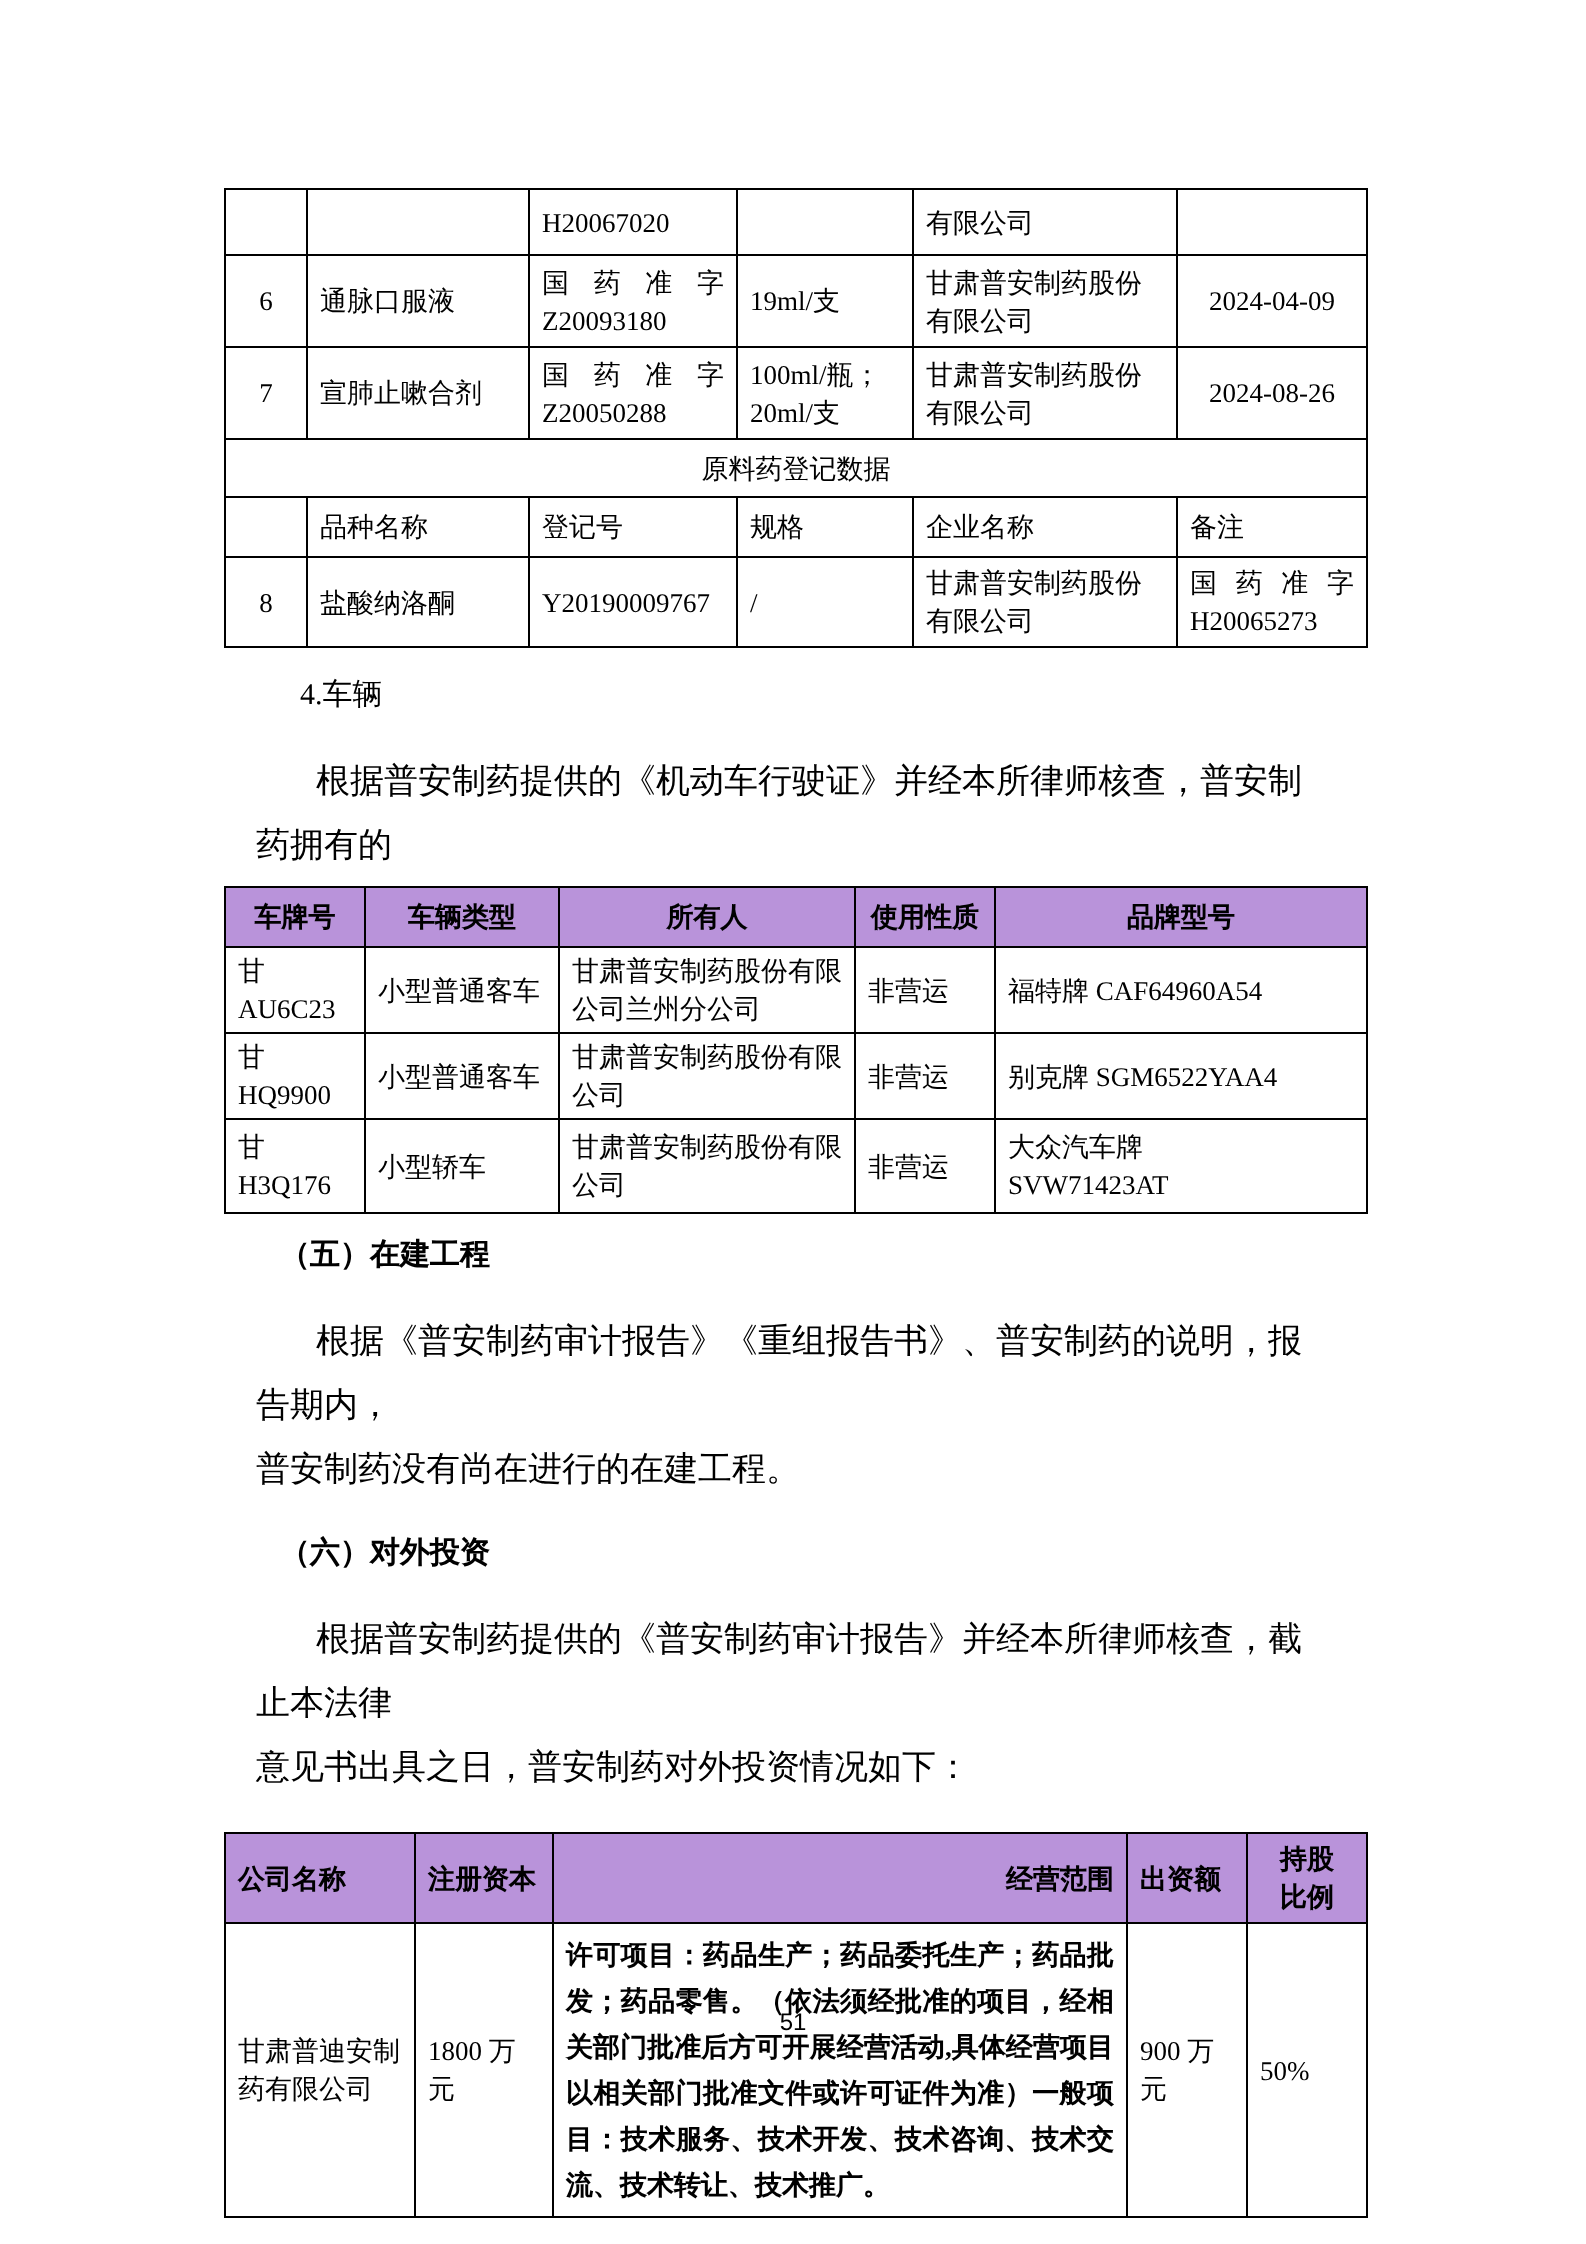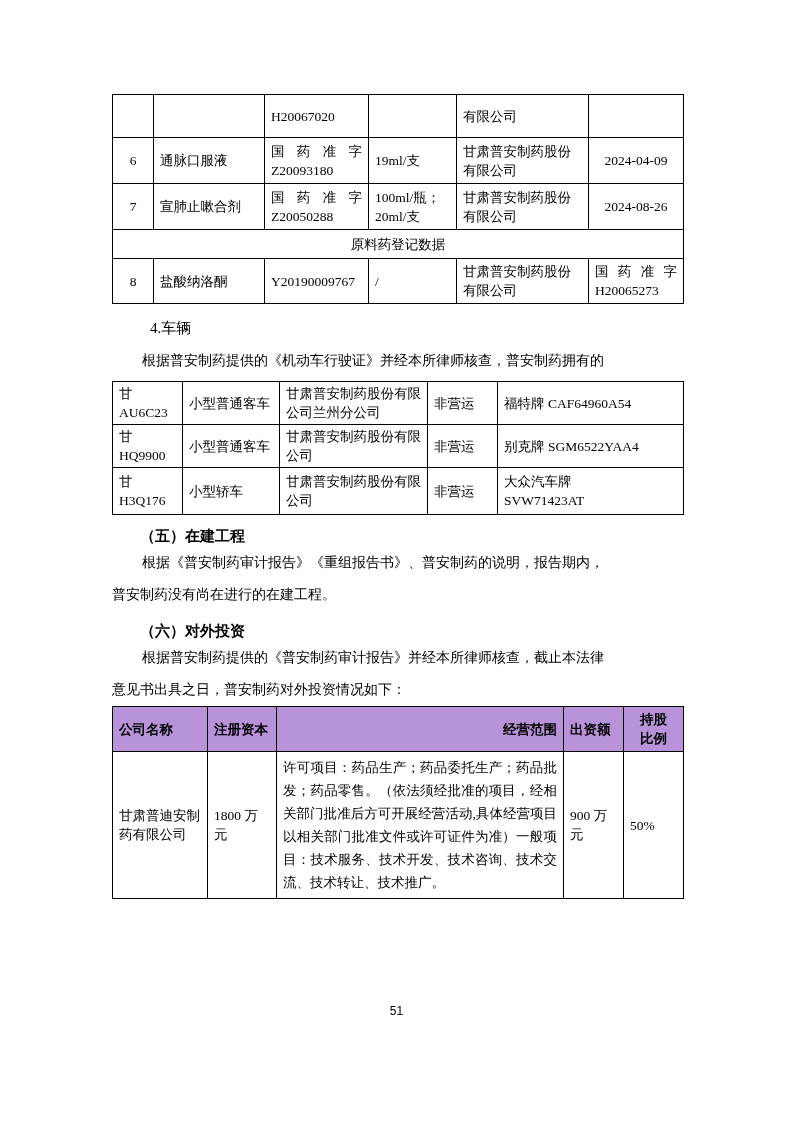--- a/index.html
+++ b/index.html
@@ -25,32 +25,32 @@
     word-break: break-word;
   }
   td.hd {
     background: var(--purple, #b993da);
     font-weight: bold;
     text-align: center;
   }
   td.ctr { text-align: center; }
   td.pre { white-space: pre-line; }
   .just { text-align: justify; text-align-last: justify; }
-  .scope { text-align: justify; line-height: 23px; }
+  .scope { text-align: justify; line-height: 23px; font-weight: bold; }
 
   .drug-table { margin-top: 94px; }
-  .r33 { height: 43px; } .r46 { height: 46px; } .r29 { height: 29px; }
+  .r33 { height: 33px; } .r46 { height: 46px; } .r29 { height: 29px; }
   .r30 { height: 30px; } .r45 { height: 45px; } .r43 { height: 43px; }
   .r47 { height: 47px; } .rhdr { height: 45px; } .r147 { height: 147px; }
 
   .h-num { font-size: 15px; line-height: 21px; margin: 14px 0 6px 0; text-indent: 38px; }
   .h-bold { font-size: 15px; line-height: 21px; font-weight: bold; text-indent: 28px; }
   .h-five { margin: 11px 0 0 0; }
   .h-six  { margin: 10px 0 0 0; }
-  .para { font-size: 14px; line-height: 32px; margin: 0; }
+  .para { font-size: 17px; line-height: 32px; margin: 16px; }
   .para.mb { margin-bottom: 4px; }
   .para .first { text-indent: 30px; }
 
   .page-footer {
     position: absolute; left: 0; top: 1004px; width: 793px;
     text-align: center; font-size: 12px;
     font-family: "Liberation Sans", "DejaVu Sans", sans-serif;
   }
 </style>
 </head>
@@ -94,20 +94,28 @@
         <div class="just">国 药 准 字</div>
         <div>Z20050288</div>
       </td>
       <td>100ml/瓶；20ml/支</td>
       <td>甘肃普安制药股份有限公司</td>
       <td class="ctr">2024-08-26</td>
     </tr>
     <tr class="r29">
       <td class="ctr" colspan="6">原料药登记数据</td>
     </tr>
+    <tr class="r30">
+      <td></td>
+      <td>品种名称</td>
+      <td>登记号</td>
+      <td>规格</td>
+      <td>企业名称</td>
+      <td>备注</td>
+    </tr>
     <tr class="r45">
       <td class="ctr">8</td>
       <td>盐酸纳洛酮</td>
       <td>Y20190009767</td>
       <td>/</td>
       <td>甘肃普安制药股份有限公司</td>
       <td>
         <div class="just">国 药 准 字</div>
         <div>H20065273</div>
       </td>
@@ -122,20 +130,27 @@
 
   <table>
     <colgroup>
       <col style="width:70px">
         <col style="width:97px">
         <col style="width:148px">
       <col style="width:70px">
         <col style="width:186px">
     </colgroup>
     <tbody>
+        <tr class="r30">
+      <td class="hd">车牌号</td>
+      <td class="hd">车辆类型</td>
+      <td class="hd">所有人</td>
+      <td class="hd">使用性质</td>
+      <td class="hd">品牌型号</td>
+    </tr>
     <tr class="r43">
       <td>甘 AU6C23</td>
       <td>小型普通客车</td>
       <td>甘肃普安制药股份有限公司兰州分公司</td>
       <td>非营运</td>
       <td class="pre">福特牌 CAF64960A54</td>
     </tr>
     <tr class="r43">
       <td>甘 HQ9900</td>
       <td>小型普通客车</td>

